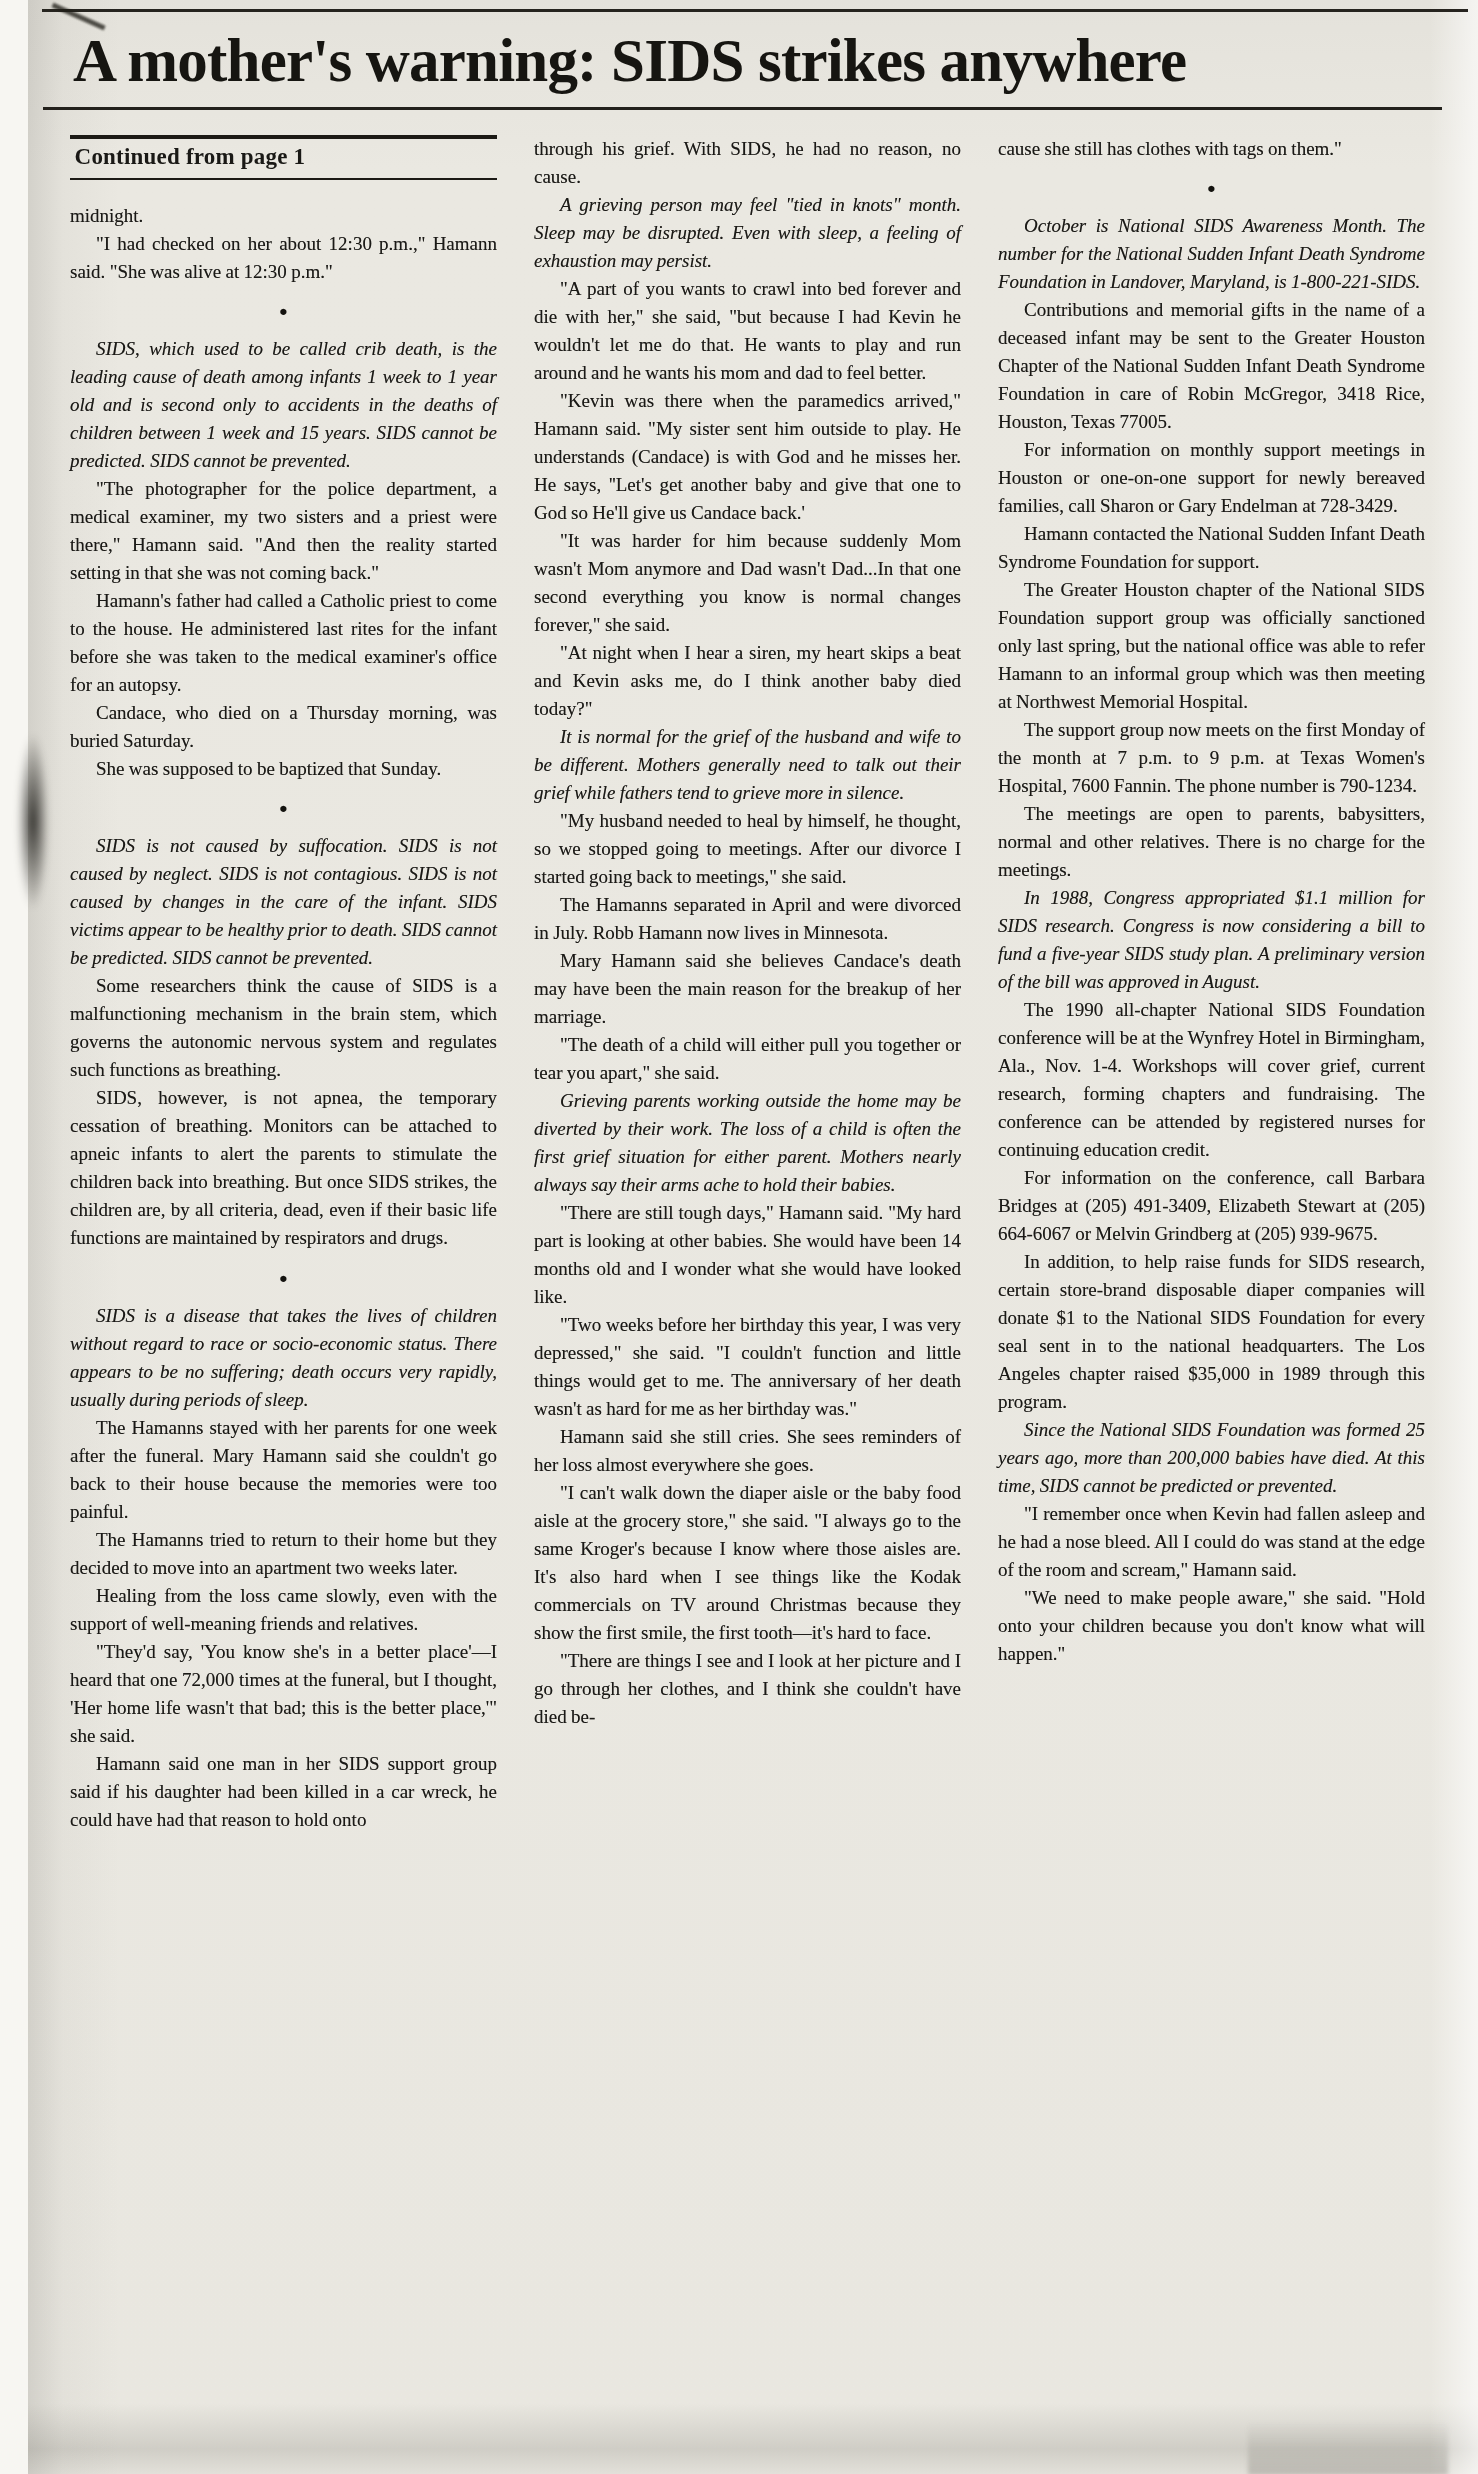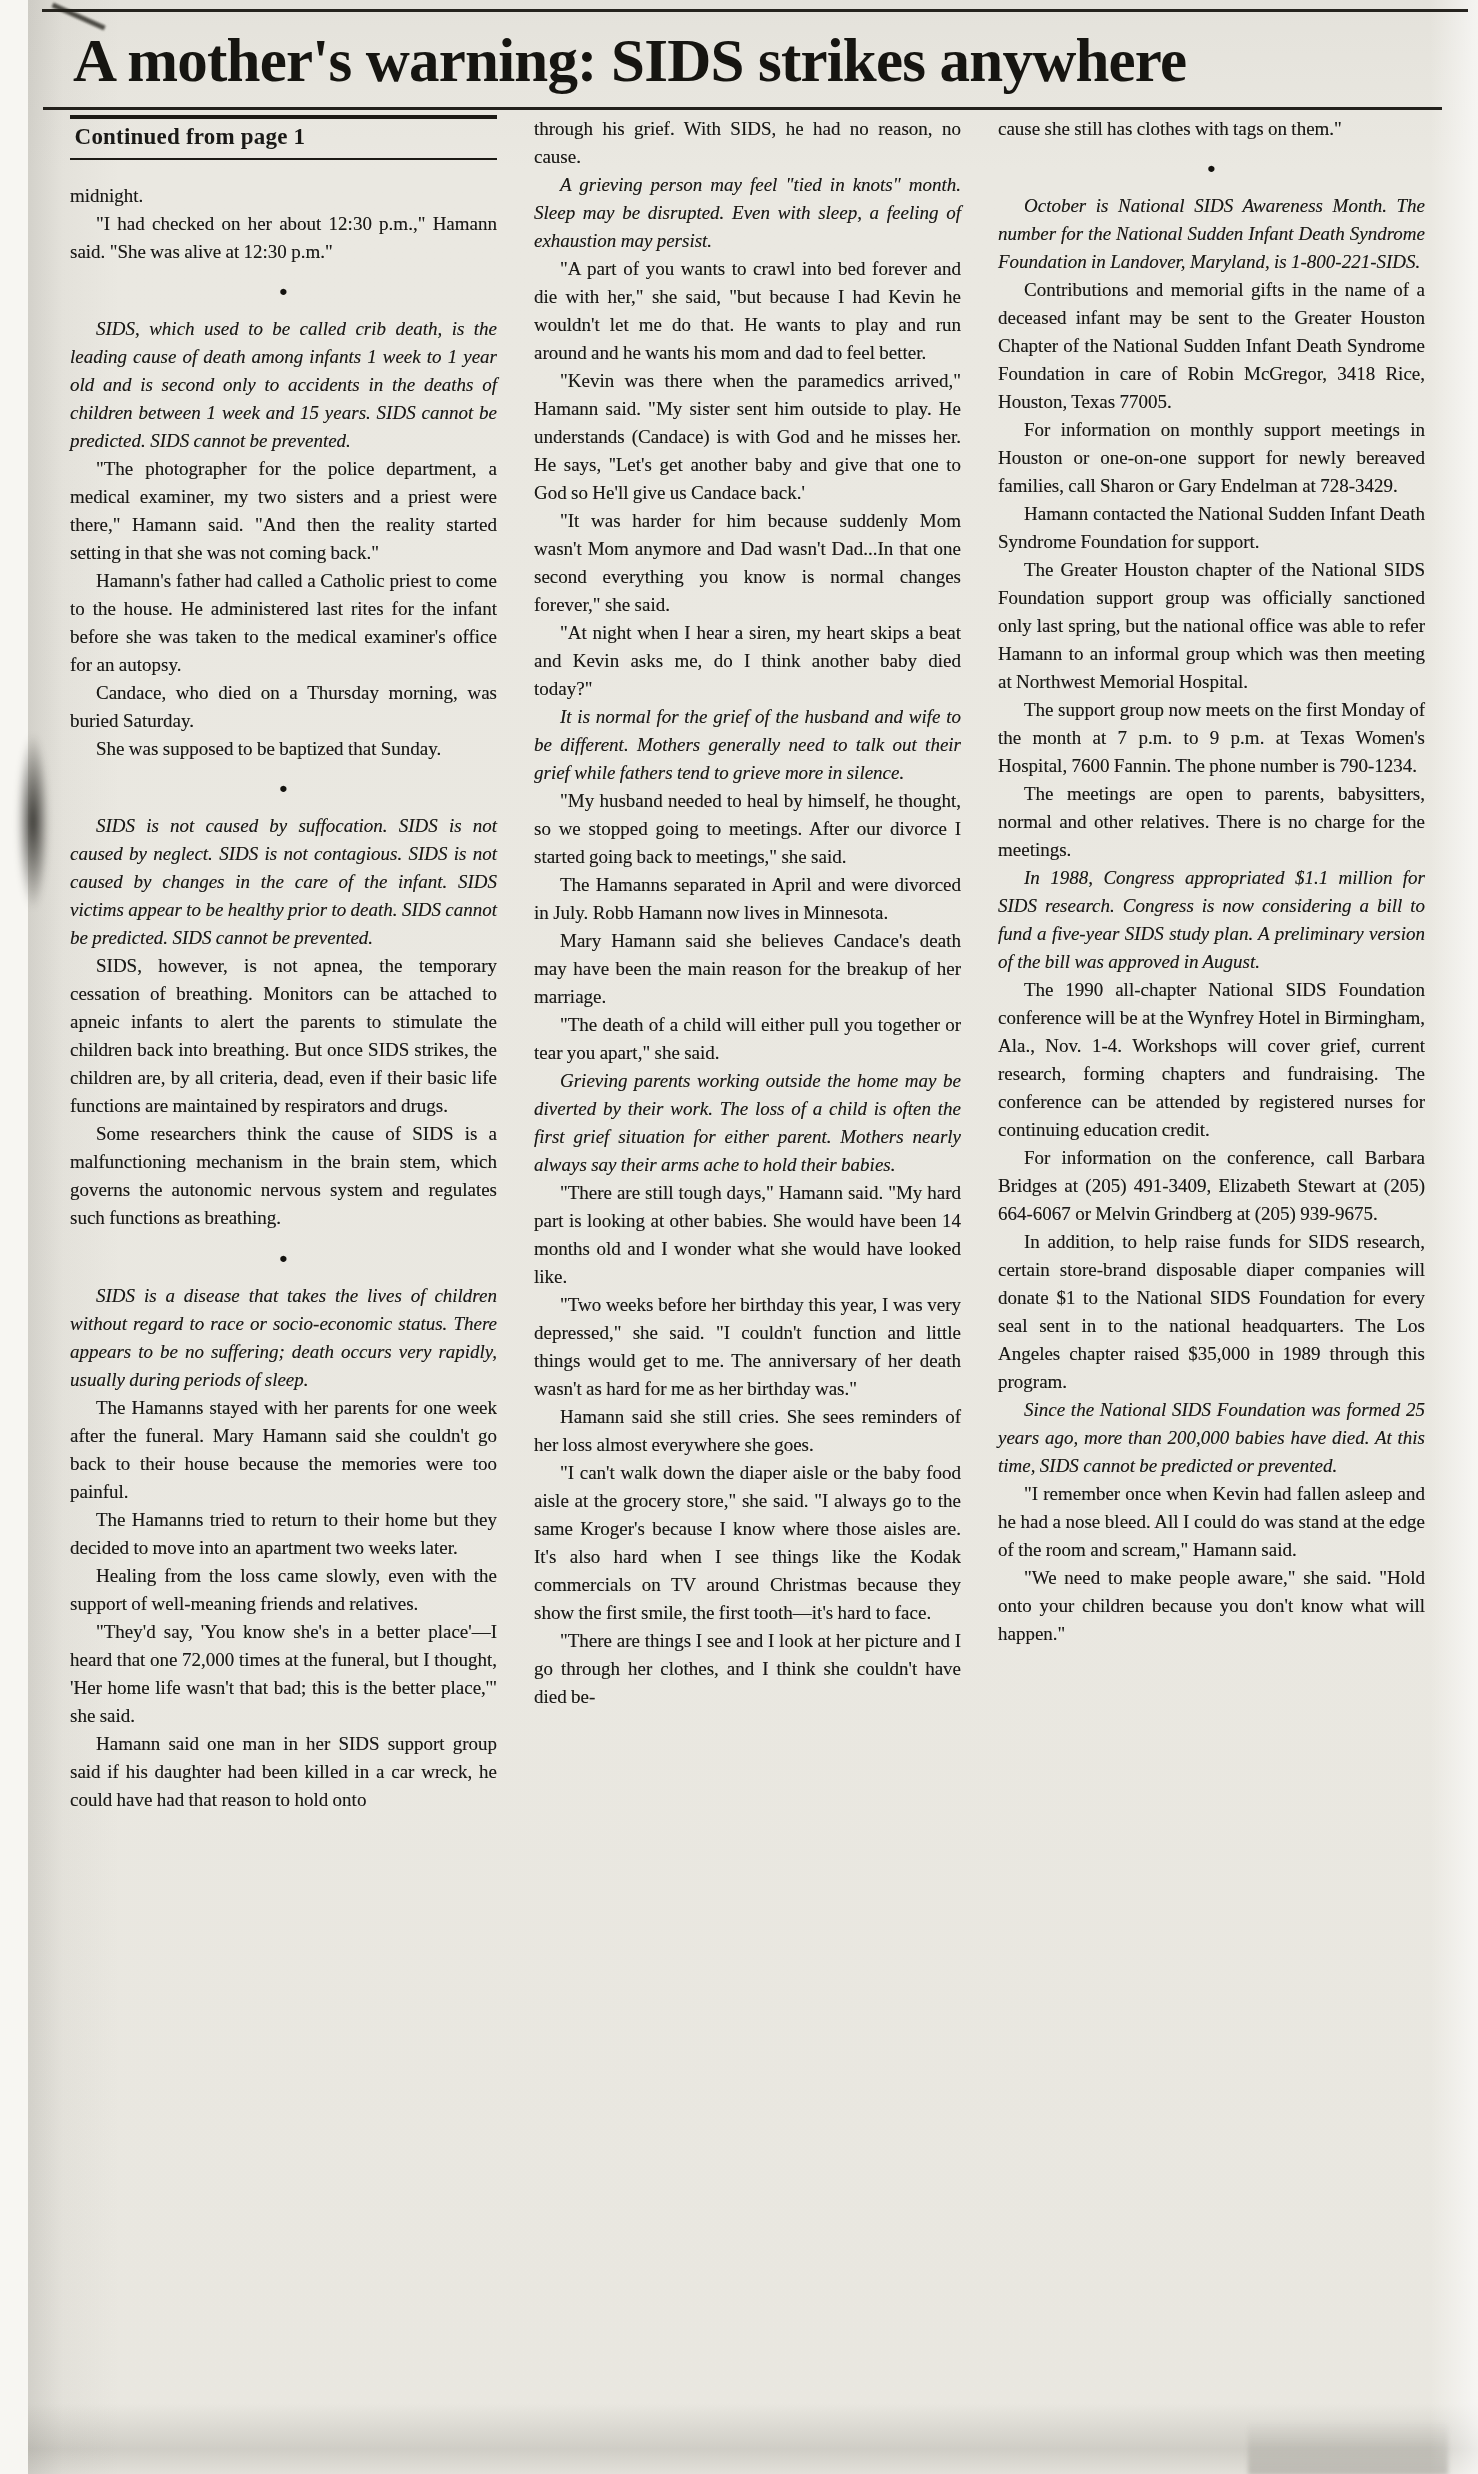--- a/index.html
+++ b/index.html
@@ -37,21 +37,21 @@
     white-space: nowrap;
   }
   .headline-rule {
     margin: 10.8px 37px 0 15.4px;
     height: 3.1px;
     background: #23211c;
   }
   .columns {
     display: flex;
     gap: 37px;
-    padding: 5px 54px 0 42px;
+    padding: 25px 54px 0 42px;
   }
   .col { flex: 1 1 0; min-width: 0; }
   .continued-box {
     border-top: 4.6px solid #1c1a15;
     border-bottom: 2.3px solid #1c1a15;
     font-weight: bold;
     font-size: 23px;
     padding: 5.4px 3.1px 7.7px 4.6px;
     margin-bottom: 21.6px;
     letter-spacing: 0.2px;
@@ -111,22 +111,22 @@
         <p class="para no-indent">midnight.</p>
         <p class="para">"I had checked on her about 12:30 p.m.," Hamann said. "She was alive at 12:30 p.m."</p>
         <div class="bullet-sep">●</div>
         <p class="para italic">SIDS, which used to be called crib death, is the leading cause of death among infants 1 week to 1 year old and is second only to accidents in the deaths of children between 1 week and 15 years. SIDS cannot be predicted. SIDS cannot be prevented.</p>
         <p class="para">"The photographer for the police department, a medical examiner, my two sisters and a priest were there," Hamann said. "And then the reality started setting in that she was not coming back."</p>
         <p class="para">Hamann's father had called a Catholic priest to come to the house. He administered last rites for the infant before she was taken to the medical examiner's office for an autopsy.</p>
         <p class="para">Candace, who died on a Thursday morning, was buried Saturday.</p>
         <p class="para">She was supposed to be baptized that Sunday.</p>
         <div class="bullet-sep">●</div>
         <p class="para italic">SIDS is not caused by suffocation. SIDS is not caused by neglect. SIDS is not contagious. SIDS is not caused by changes in the care of the infant. SIDS victims appear to be healthy prior to death. SIDS cannot be predicted. SIDS cannot be prevented.</p>
+        <p class="para">Some researchers think the cause of SIDS is a malfunctioning mechanism in the brain stem, which governs the autonomic nervous system and regulates such functions as breathing.</p>
         <p class="para">SIDS, however, is not apnea, the temporary cessation of breathing. Monitors can be attached to apneic infants to alert the parents to stimulate the children back into breathing. But once SIDS strikes, the children are, by all criteria, dead, even if their basic life functions are maintained by respirators and drugs.</p>
-        <p class="para">Some researchers think the cause of SIDS is a malfunctioning mechanism in the brain stem, which governs the autonomic nervous system and regulates such functions as breathing.</p>
         <div class="bullet-sep">●</div>
         <p class="para italic">SIDS is a disease that takes the lives of children without regard to race or socio-economic status. There appears to be no suffering; death occurs very rapidly, usually during periods of sleep.</p>
         <p class="para">The Hamanns stayed with her parents for one week after the funeral. Mary Hamann said she couldn't go back to their house because the memories were too painful.</p>
         <p class="para">The Hamanns tried to return to their home but they decided to move into an apartment two weeks later.</p>
         <p class="para">Healing from the loss came slowly, even with the support of well-meaning friends and relatives.</p>
         <p class="para">"They'd say, 'You know she's in a better place'—I heard that one 72,000 times at the funeral, but I thought, 'Her home life wasn't that bad; this is the better place,'" she said.</p>
         <p class="para">Hamann said one man in her SIDS support group said if his daughter had been killed in a car wreck, he could have had that reason to hold onto</p>
       </div>
     <div class="col">
         <p class="para no-indent">through his grief. With SIDS, he had no reason, no cause.</p>

